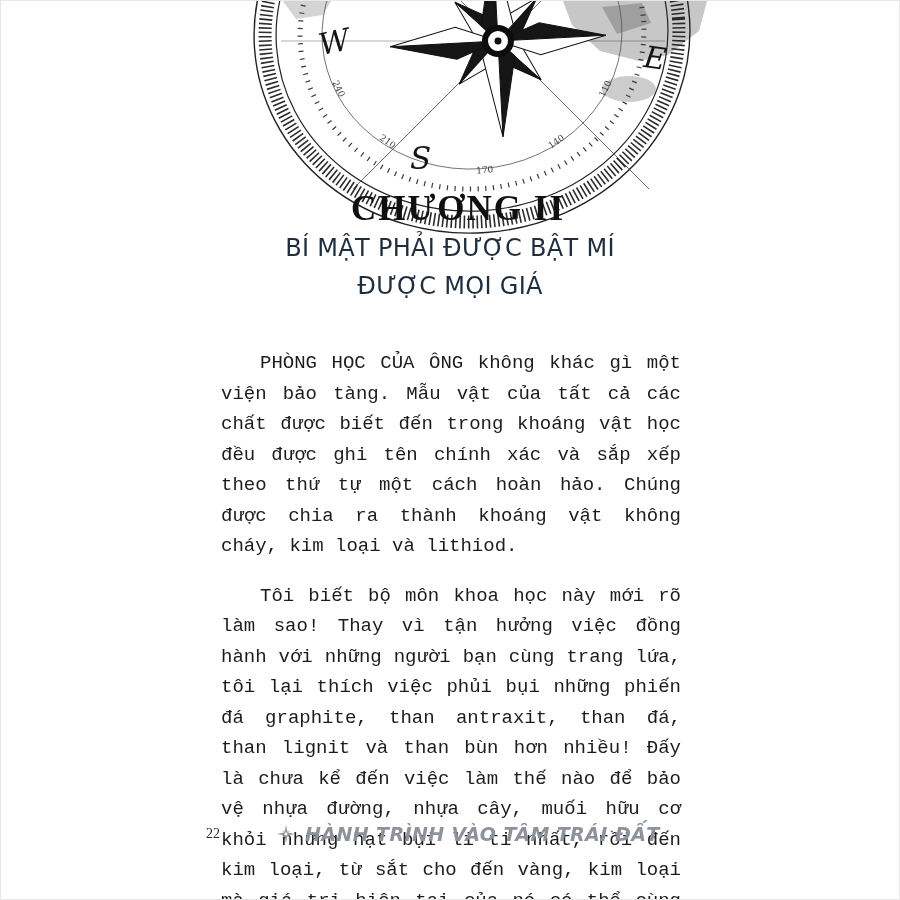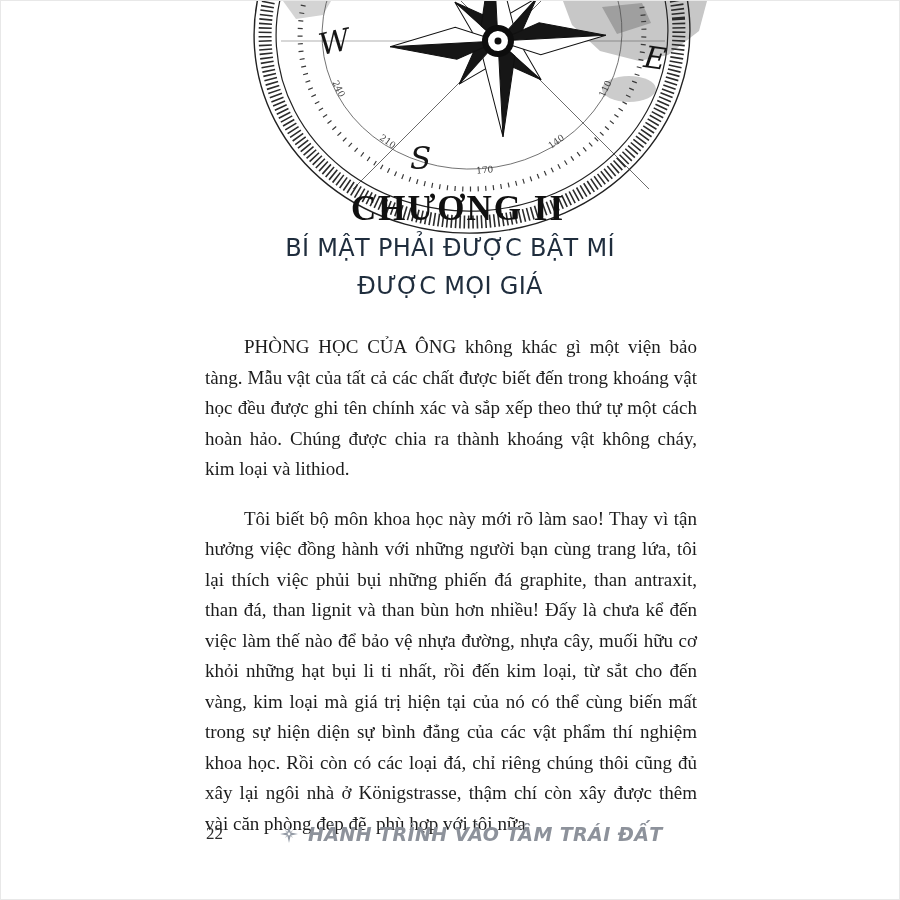--- a/index.html
+++ b/index.html
@@ -15,24 +15,24 @@
   }
   .chapter-subtitle{
     position:absolute;top:228px;left:0;width:100%;text-align:center;margin:0;
     font-family:"DejaVu Sans","Liberation Sans",sans-serif;font-weight:normal;
     font-size:24px;line-height:38px;color:#1f2d3d;letter-spacing:0.3px;
   }
   .body-text{
     position:absolute;top:331px;left:204px;width:492px;
     font-size:19px;line-height:30.5px;color:#1c1c1c;text-align:justify;
   }
-  .body-text p{margin:0;text-indent:39px;}
+  .body-text p{margin:16px;text-indent:39px;font-family:Liberation Mono, monospace;}
   .body-text p + p{margin-top:19px;}
   .page-footer{position:absolute;top:820px;left:205px;display:flex;align-items:center;height:26px;}
-  .page-number{font-size:17px;color:#2b2b2b;}
+  .page-number{font-size:14px;color:#2b2b2b;}
   .footer-icon{margin-left:56px;margin-right:9px;display:inline-flex;align-items:center;}
   .running-title{
     font-family:"DejaVu Sans","Liberation Sans",sans-serif;font-style:italic;font-weight:bold;
     font-size:19px;color:#8d929b;letter-spacing:0.4px;
   }
 </style>
 </head>
 <body>
 
 <div class="page">

